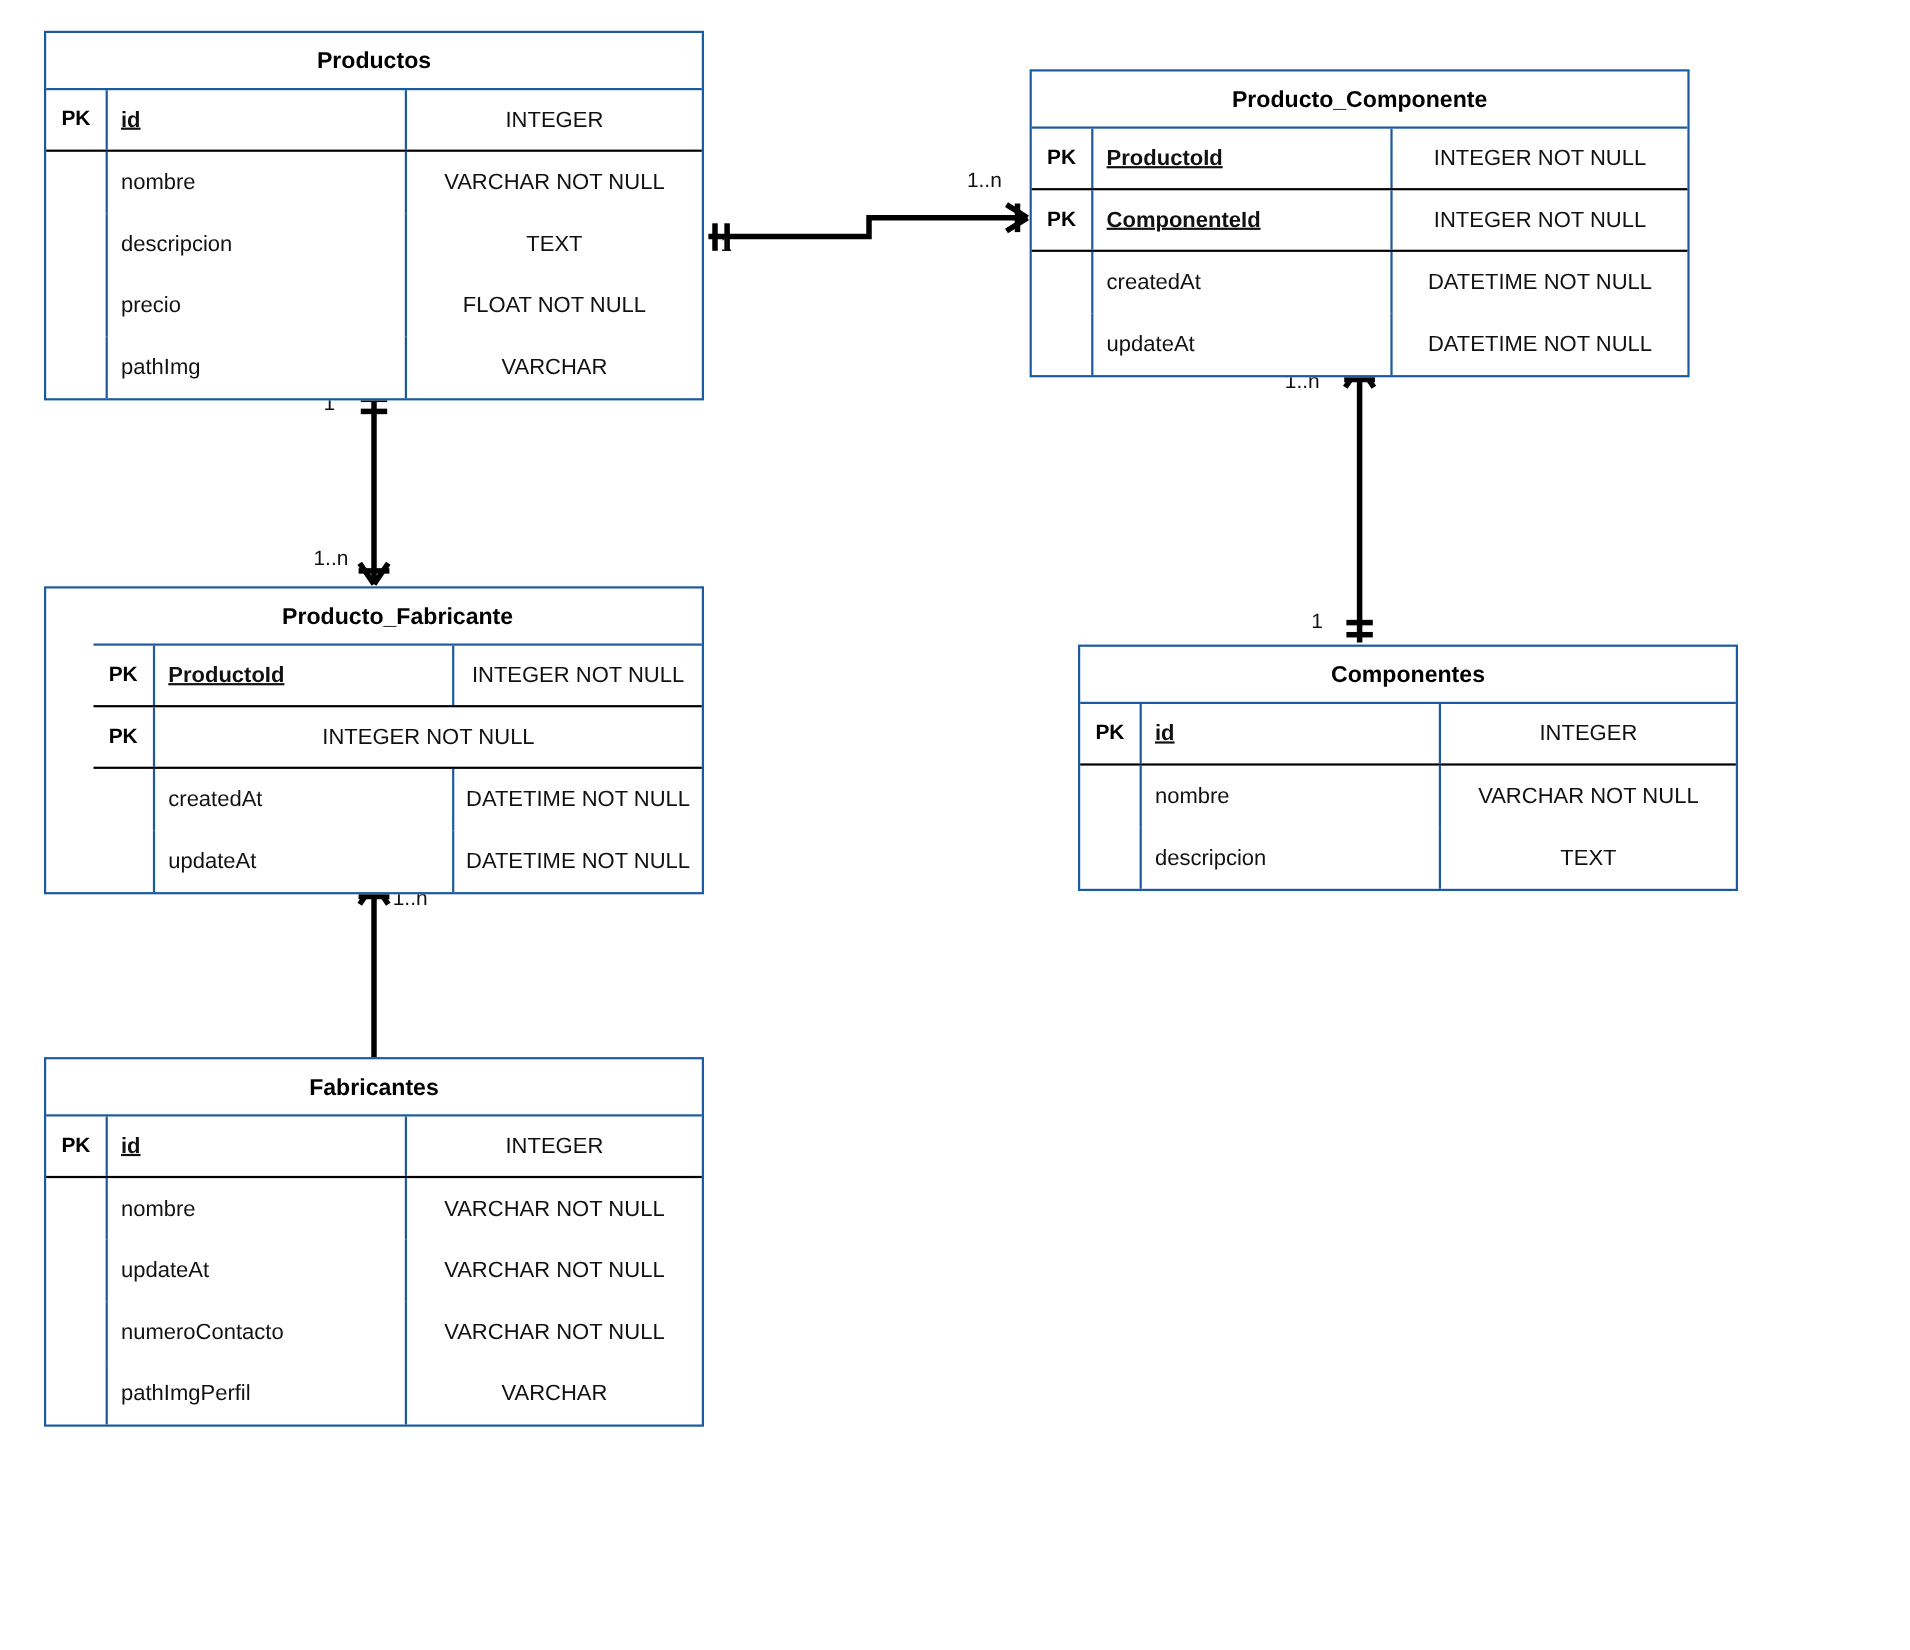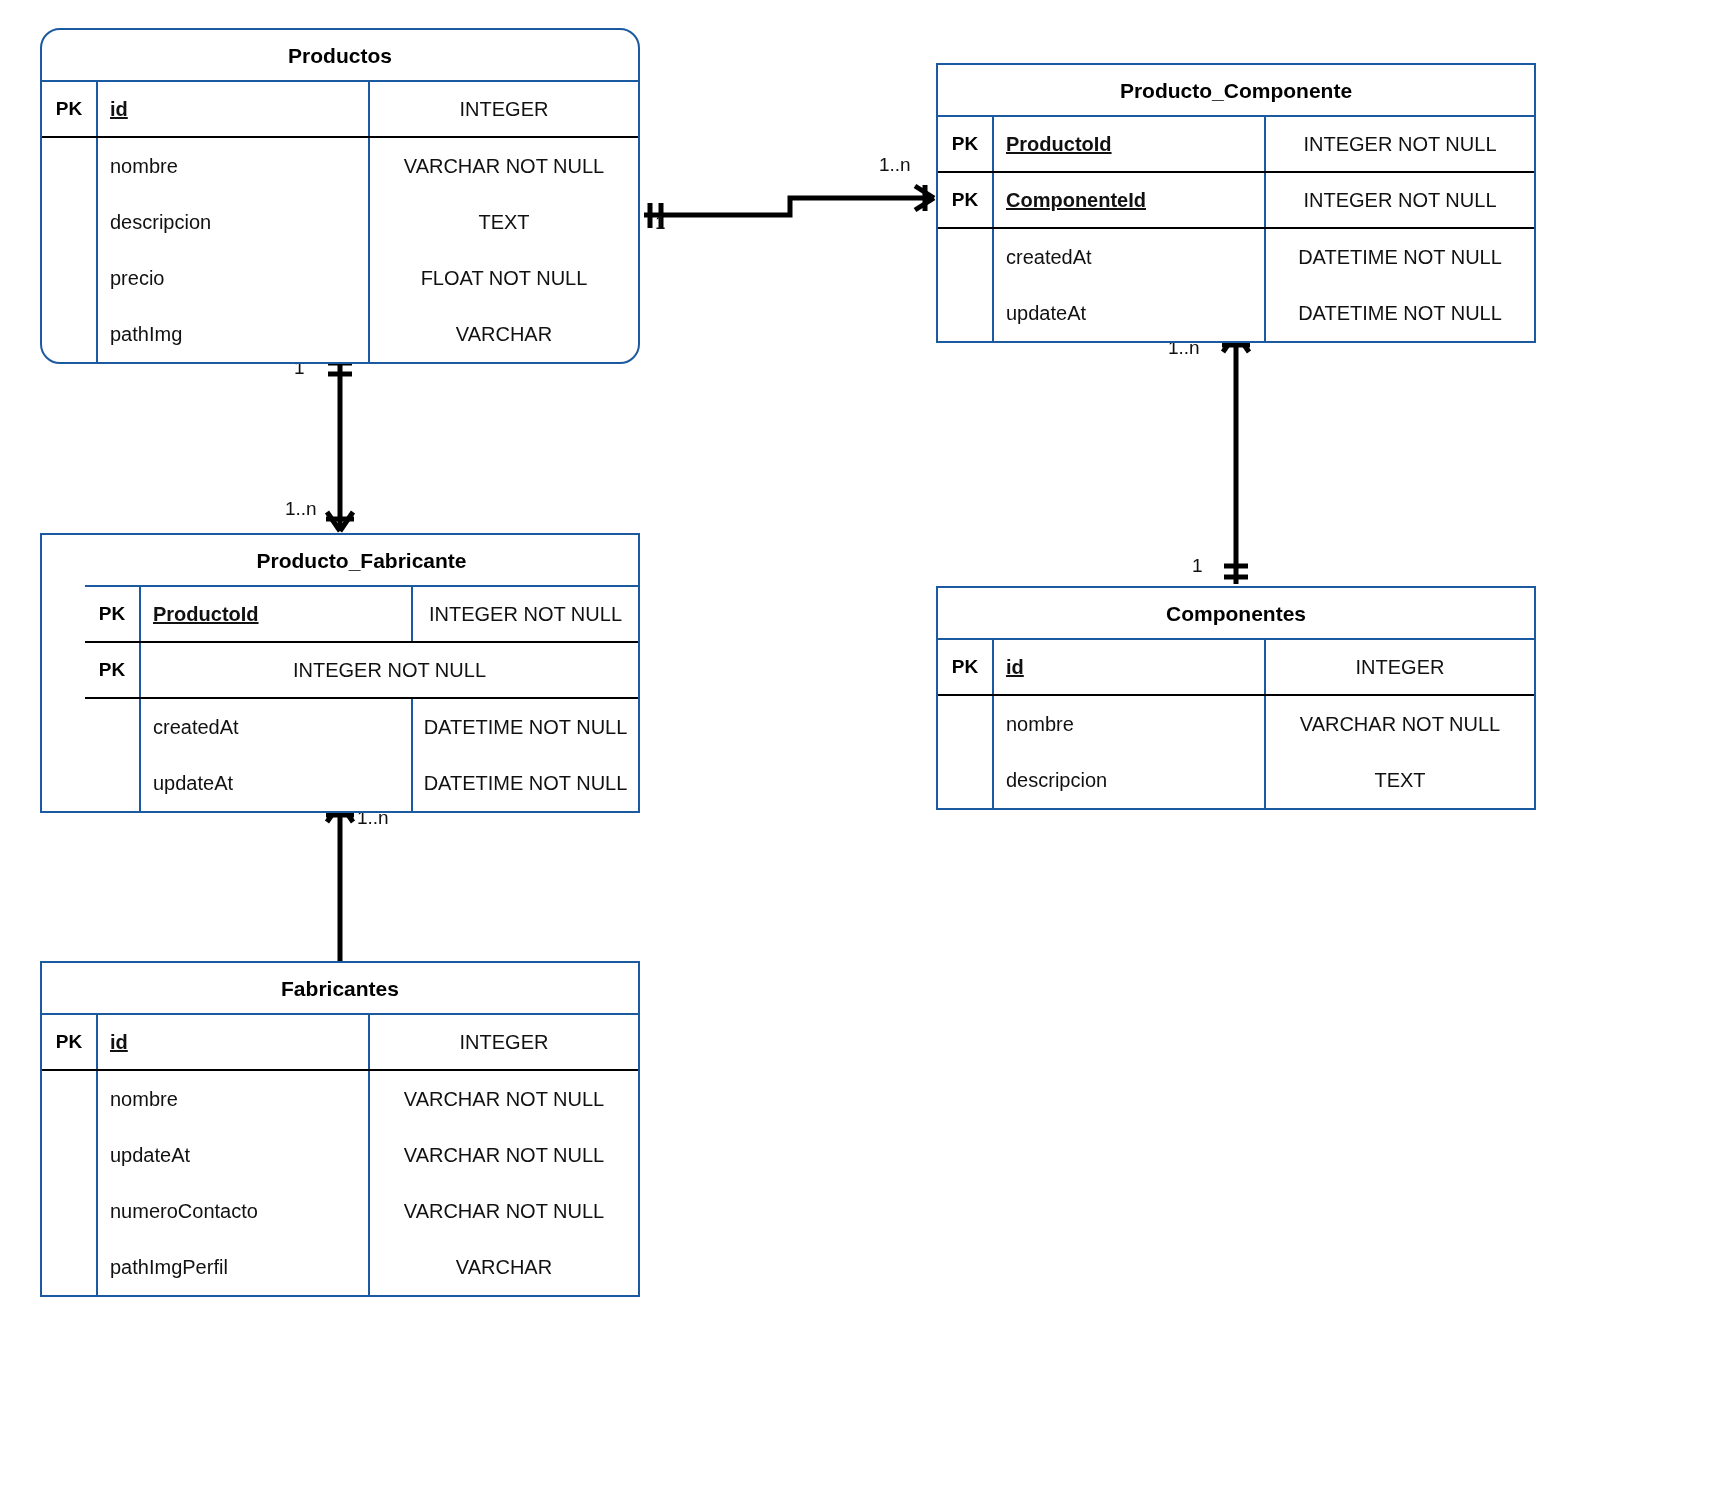--- a/index.html
+++ b/index.html
@@ -165,21 +165,21 @@
   <span class="card-label" style="left:294px; top:357px;">1</span>
   <span class="card-label" style="left:285px; top:498px;">1..n</span>
 
   <span class="card-label" style="left:1168px; top:337px;">1..n</span>
   <span class="card-label" style="left:1192px; top:555px;">1</span>
 
   <span class="card-label" style="left:357px; top:807px;">1..n</span>
   <span class="card-label" style="left:360px; top:968px;">1</span>
 
   <div id="entity-host">
-      <div class="entity" style="left: 40px; top: 28px; width: 600px; border-radius: 20px;">
+      <div class="entity" style="left: 40px; top: 28px; width: 600px;">
         <div class="entity-title">Productos</div>
         <div class="rows">
           <div class="row pk-last">
             <div class="cell-pk">PK</div>
             <div class="cell-name key">id</div>
             <div class="cell-type">INTEGER</div>
           </div>
           <div class="row">
             <div class="cell-pk"></div>
             <div class="cell-name">nombre</div>
@@ -244,21 +244,21 @@
             <div class="cell-name">createdAt</div>
             <div class="cell-type">DATETIME NOT NULL</div>
           </div>
           <div class="row">
             <div class="cell-pk"></div>
             <div class="cell-name">updateAt</div>
             <div class="cell-type">DATETIME NOT NULL</div>
           </div>
         </div>
       </div>
-      <div class="entity" style="left: 936px; top: 586px; width: 600px;">
+      <div class="entity" style="left: 980px; top: 586px; width: 600px;">
         <div class="entity-title">Componentes</div>
         <div class="rows">
           <div class="row pk-last">
             <div class="cell-pk">PK</div>
             <div class="cell-name key">id</div>
             <div class="cell-type">INTEGER</div>
           </div>
           <div class="row">
             <div class="cell-pk"></div>
             <div class="cell-name">nombre</div>

